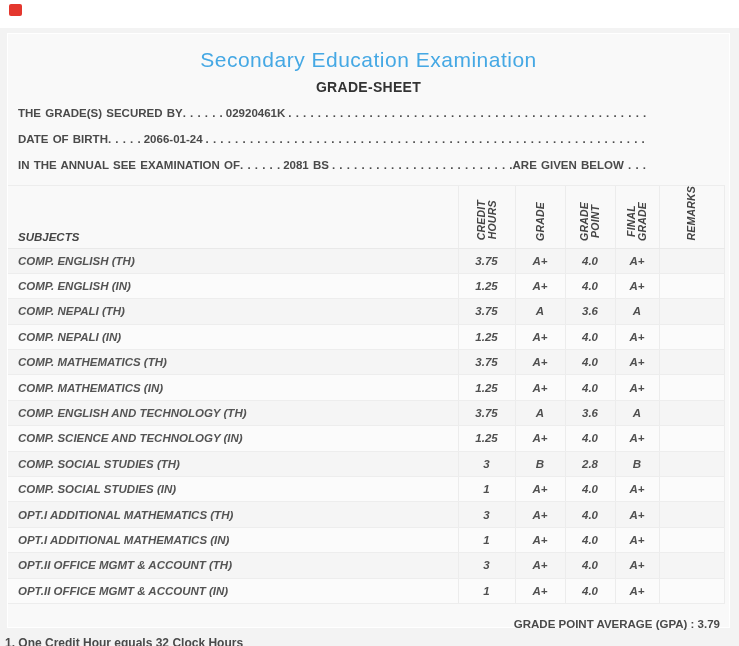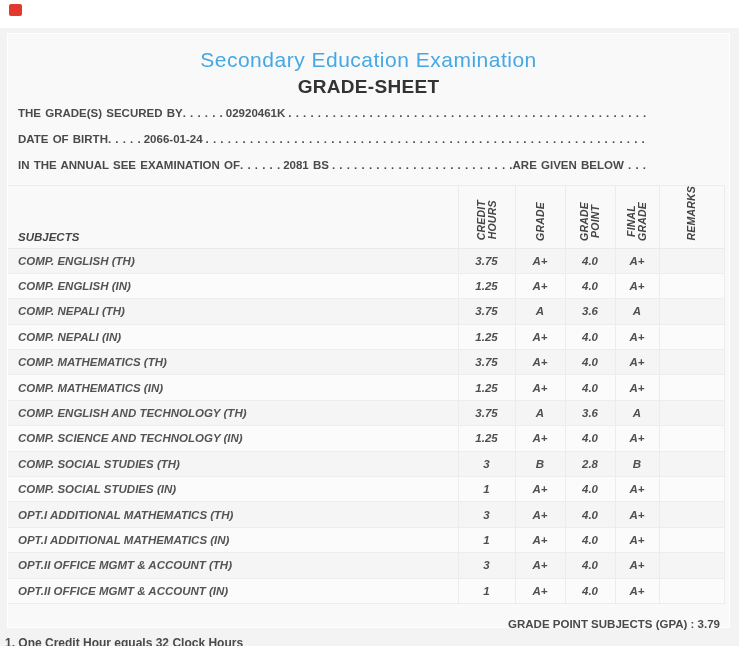--- a/index.html
+++ b/index.html
@@ -22,21 +22,21 @@
     background:#f9f9f9; border:1px solid #ffffff; box-sizing:border-box;
     z-index:2;
   }
   .title {
     margin-top:13px; text-align:center;
     font-size:21px; line-height:26px; font-weight:400;
     color:#45a8e4; letter-spacing:0.5px;
   }
   .subtitle {
     margin-top:6px; text-align:center;
-    font-size:19px; line-height:16px; font-weight:bold;
+    font-size:14px; line-height:16px; font-weight:bold;
     color:#333333; letter-spacing:0.3px;
   }
   .info { margin:6px 0 0 10px; width:628px; }
   .info-line {
     display:flex; align-items:baseline; height:26px;
     font-size:11.5px; font-weight:bold; color:#4a4a4a;
     white-space:nowrap; overflow:hidden; word-spacing:1px;text-align:center;
   }
   .info-line .val { margin:6px 3px; }
   .info-line .dots-fill { flex:1 1 0; overflow:hidden; }
@@ -252,18 +252,18 @@
     <td>1</td>
     <td>A+</td>
     <td>4.0</td>
     <td>A+</td>
     <td></td>
   </tr>
       </tbody>
   </table>
 
   <div class="gpa">
-    <span>GRADE POINT SUBJECTS (GPA) :</span>
+    <span>GRADE POINT AVERAGE (GPA) :</span>
     <span>3.79</span>
   </div>
 </div>
 
 <div class="footnote">1. One Credit Hour equals 32 Clock Hours</div>
 
 </body></html>

